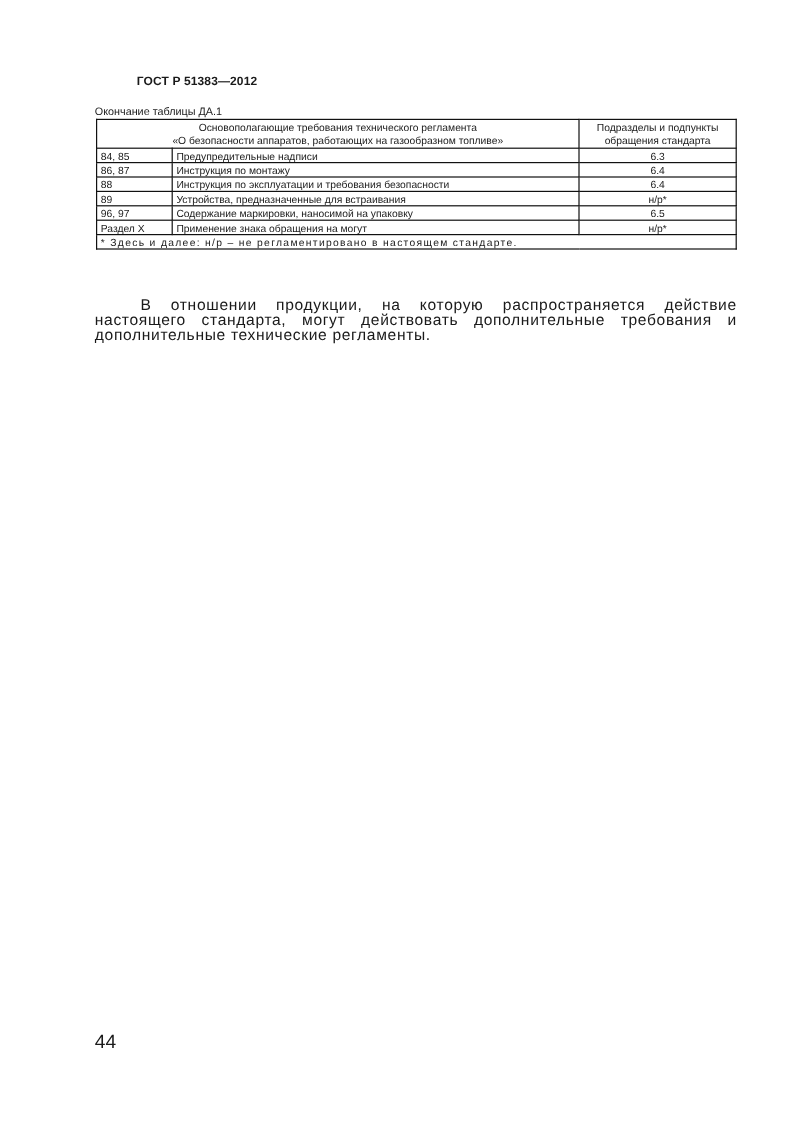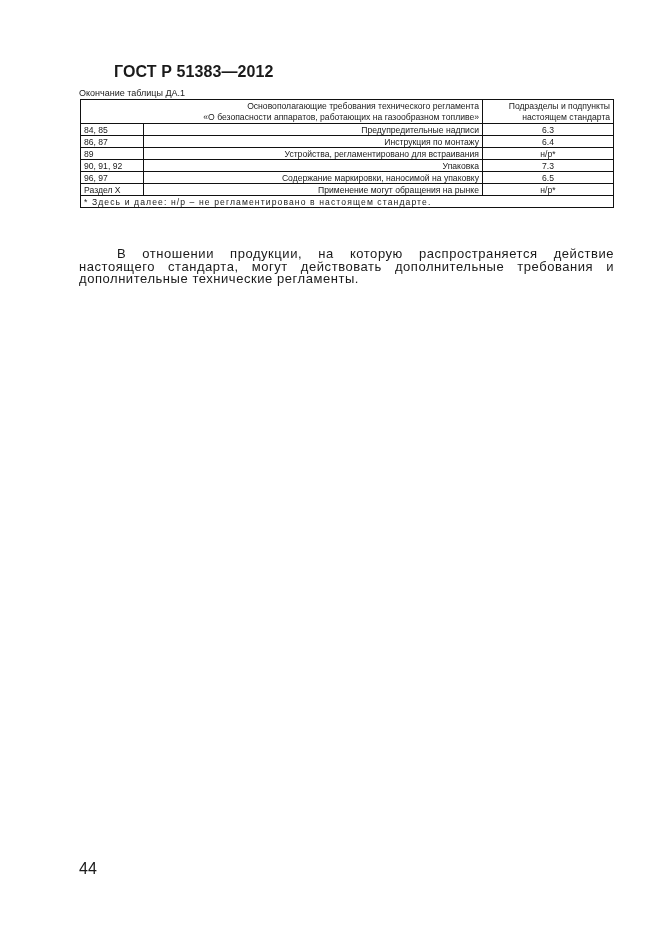--- a/index.html
+++ b/index.html
@@ -2,39 +2,39 @@
 <html><head>
 <meta charset="utf-8">
 <style>
   html, body { margin: 0; padding: 0; }
   body {
     width: 661px; height: 935px; background: #ffffff; position: relative;
     font-family: "Liberation Sans", sans-serif; color: #1a1a1a; overflow: hidden;
   }
   .doc-code {
     position: absolute; left: 79px; top: 63px;
-    font-size: 16px; font-weight: bold; letter-spacing: 0.1px; padding-left: 35px;
+    font-size: 10px; font-weight: bold; letter-spacing: 0.1px; padding-left: 35px;
   }
   .table-caption {
     position: absolute; left: 79px; top: 88px;
     font-size: 9px; 
   }
   table.req {
     position: absolute; left: 80px; top: 99px; width: 534px;
     border-collapse: collapse; font-size: 8.6px; line-height: 10px;
   }
   table.req td, table.req th {
     border: 1px solid #111; padding: 0 3px; font-weight: normal; vertical-align: middle;
   }
   table.req { border: 1.5px solid #111; }
-  table.req th { height: 23px; text-align: right; line-height: 10.5px; }
+  table.req th { height: 23px; text-align: center; line-height: 10.5px; }
   table.req td { height: 11px; }
   td.c-num { width: 56px; text-align: left; }
   td.c-sec { width: 124px; text-align: center; margin-top: 21px; }
-  td.c-desc { text-align: right; }
+  td.c-desc { text-align: left; }
   td.foot { text-align: left; letter-spacing: 1.1px; padding-left: 14px; }
   .para {
     position: absolute; left: 79px; top: 248px; width: 535px;
     font-size: 13px; line-height: 12.5px; text-align: justify; letter-spacing: 0.55px;
   }
   .para .indent { display: inline-block; width: 38px; }
   .page-number {
     position: absolute; left: 79px; top: 860px; font-size: 16px;
   }
 </style>
@@ -47,53 +47,53 @@
 
 <table class="req">
   <thead>
     <tr>
       <th colspan="2">
         <span>Основополагающие требования технического регламента</span><br>
         <span>«О безопасности аппаратов, работающих на газообразном топливе»</span>
       </th>
       <th>
         <span>Подразделы и подпункты</span><br>
-        <span>настоящем стандарта</span>
+        <span>обращения стандарта</span>
       </th>
     </tr>
   </thead>
   <tbody>
     <tr>
       <td class="c-num">84, 85</td>
       <td class="c-desc">Предупредительные надписи</td>
       <td class="c-sec">6.3</td>
     </tr>
     <tr>
       <td class="c-num">86, 87</td>
       <td class="c-desc">Инструкция по монтажу</td>
       <td class="c-sec">6.4</td>
     </tr>
     <tr>
-      <td class="c-num">89</td>
-      <td class="c-desc">Устройства, регламентировано для встраивания</td>
-      <td class="c-sec">н/р*</td>
+      <td class="c-num">88</td>
+      <td class="c-desc">Инструкция по эксплуатации и требования безопасности</td>
+      <td class="c-sec">6.4</td>
     </tr>
     <tr>
-      <td class="c-num">90, 91, 92</td>
-      <td class="c-desc">Упаковка</td>
-      <td class="c-sec">7.3</td>
+      <td class="c-num">89</td>
+      <td class="c-desc">Устройства, предназначенные для встраивания</td>
+      <td class="c-sec">н/р*</td>
     </tr>
     <tr>
       <td class="c-num">96, 97</td>
       <td class="c-desc">Содержание маркировки, наносимой на упаковку</td>
       <td class="c-sec">6.5</td>
     </tr>
     <tr>
       <td class="c-num">Раздел X</td>
-      <td class="c-desc">Применение могут обращения на рынке</td>
+      <td class="c-desc">Применение знака обращения на могут</td>
       <td class="c-sec">н/р*</td>
     </tr>
     <tr>
       <td colspan="3" class="foot">* Здесь и далее: н/р – не регламентировано в настоящем стандарте.</td>
     </tr>
   </tbody>
 </table>
 
 <div class="para"><span class="indent"></span><span>В отношении продукции, на которую распространяется действие настоящего стандарта, могут действовать дополнительные требования и дополнительные технические регламенты.</span></div>
 

